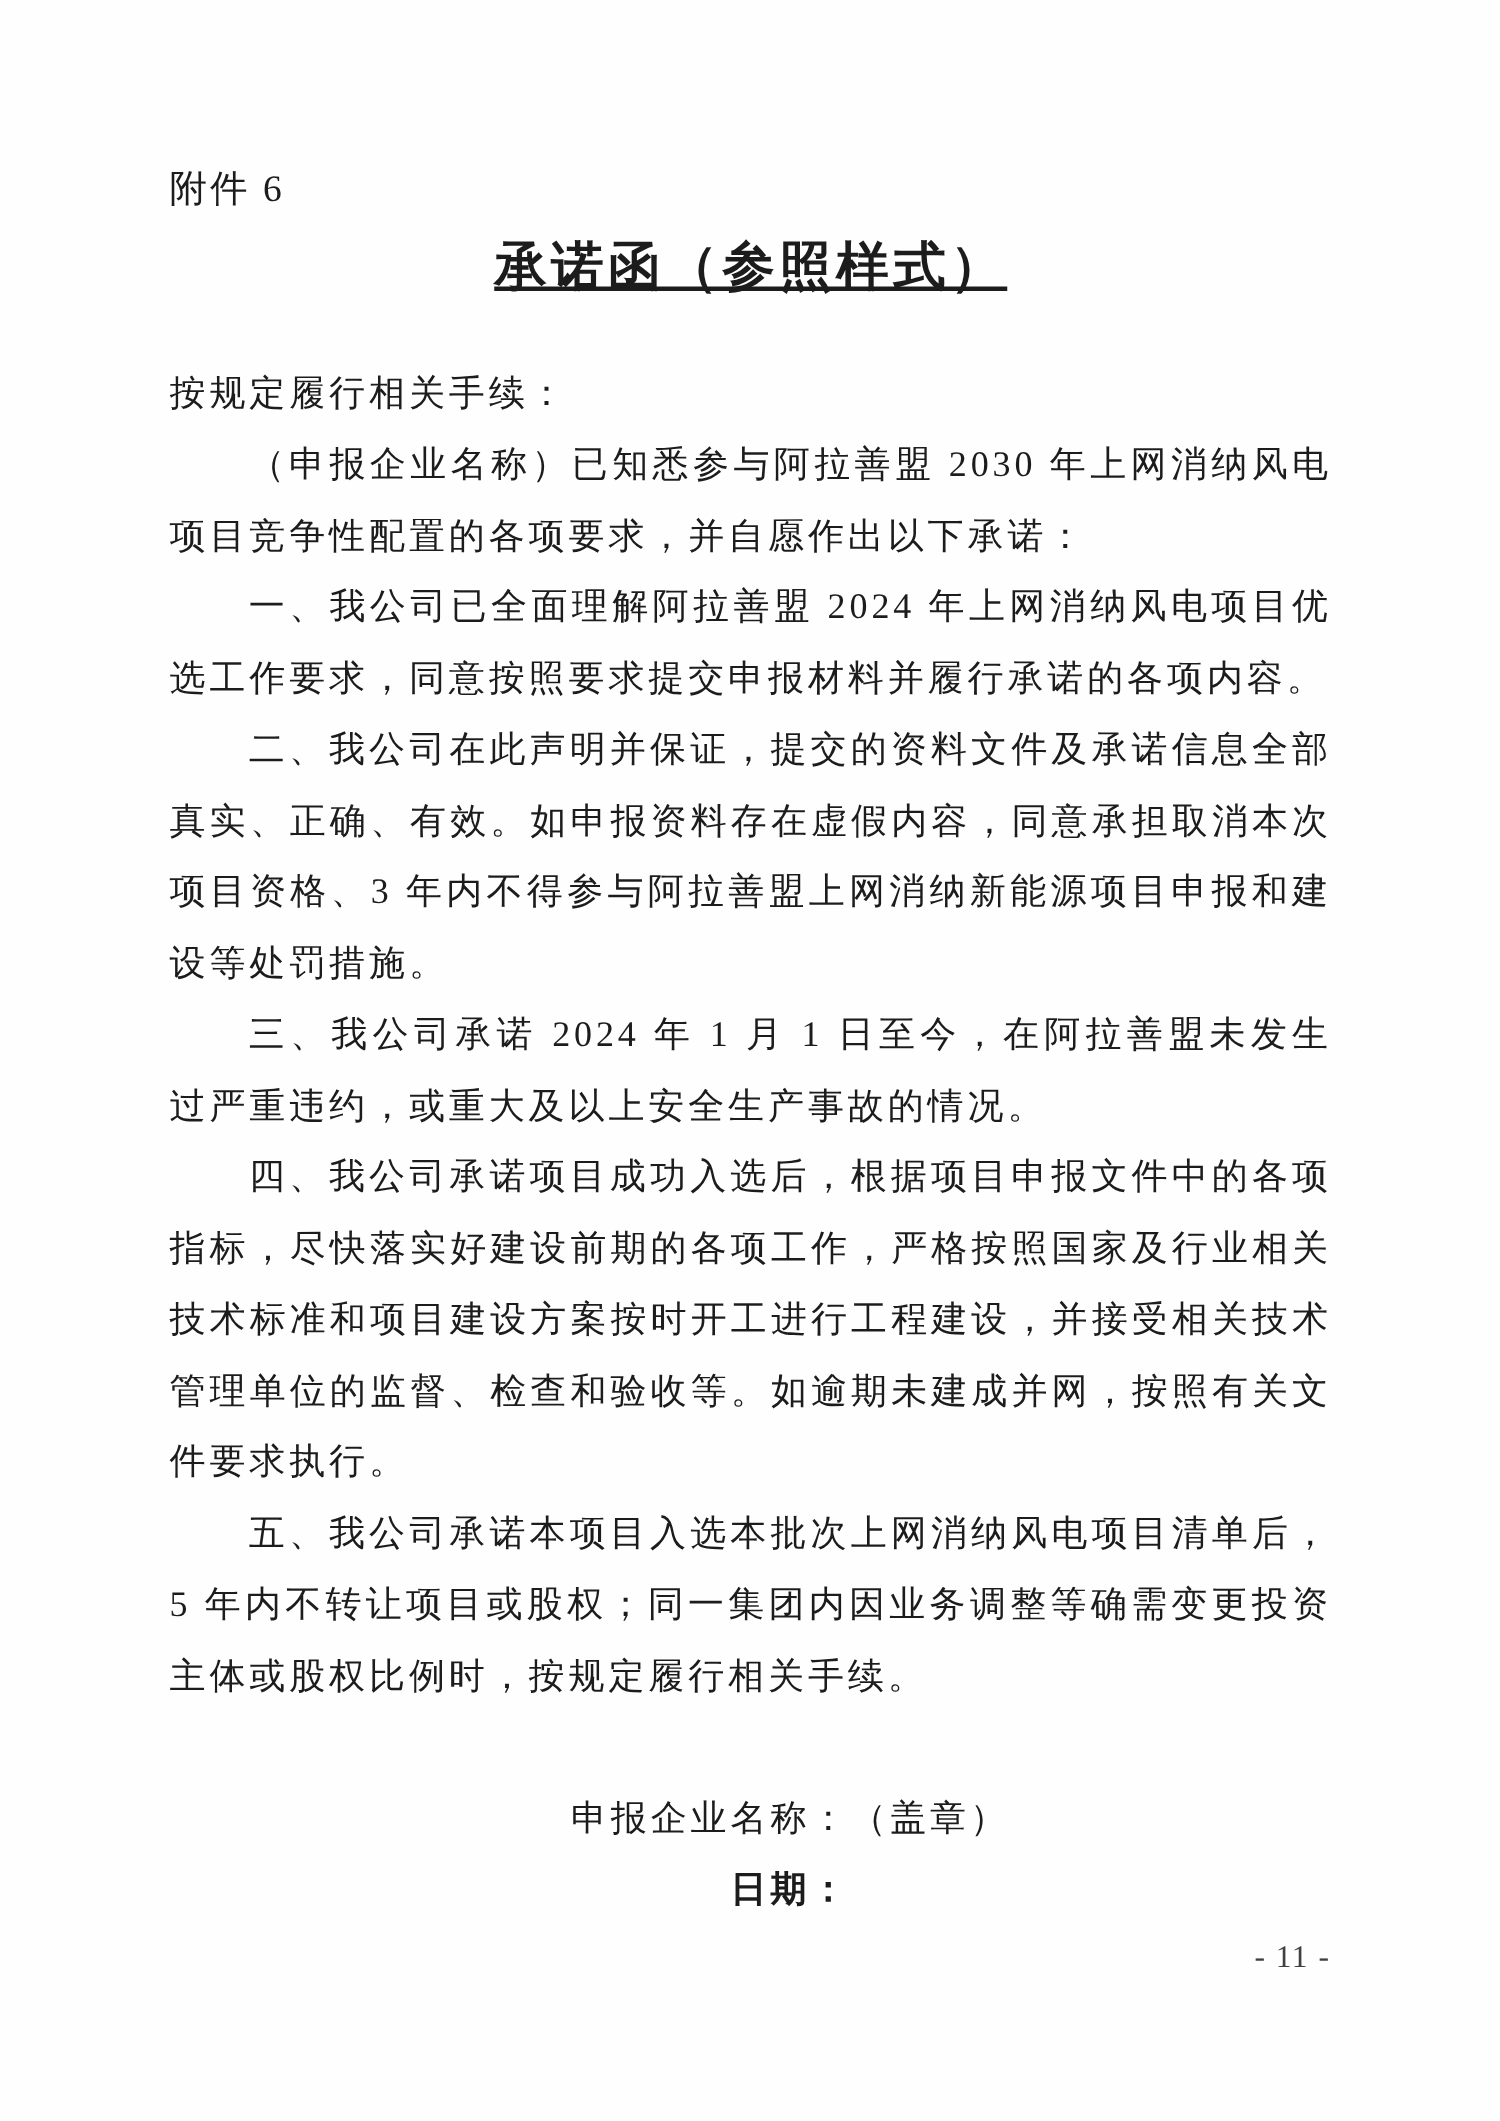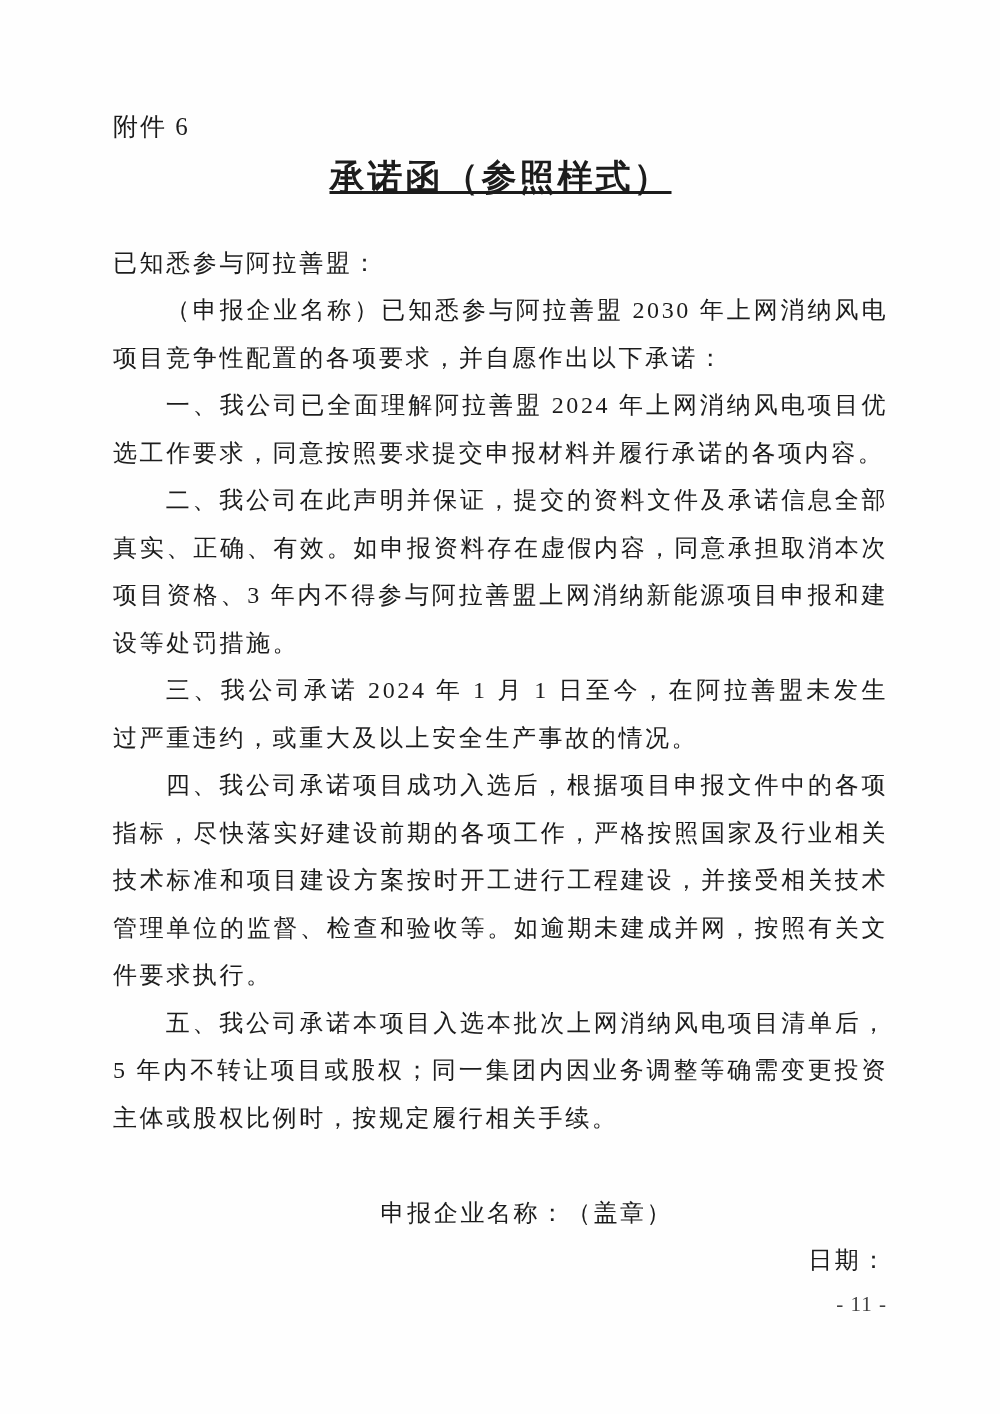--- a/index.html
+++ b/index.html
@@ -54,42 +54,43 @@
   .para {
     text-indent: 2.2em;
   }
   .sig-company {
     margin-top: 47.5px !important;
     text-indent: 2.2em;
     text-align: center;
   }
   .sig-date {
     text-indent: 2.2em;
-    text-align: right;
+    text-align: center;
+    font-weight: bold;
   }
   .page-number {
     position: absolute;
     top: 1292px;
     right: 113px;
     font-size: 21px;
     letter-spacing: 1px;
     color: #404040;
   }
 </style>
 </head>
 <body>
 
 <div class="page">
   <div class="content">
     <div class="attachment-label">附件 6</div>
 
     <h1 class="doc-title">承诺函（参照样式）</h1>
 
     <div class="body-text">
-      <p class="salutation">已知悉参与阿拉善盟：</p>
+      <p class="salutation">按规定履行相关手续：</p>
 
       <div id="paragraphs">
           <p class="para">（申报企业名称）已知悉参与阿拉善盟 2030 年上网消纳风电项目竞争性配置的各项要求，并自愿作出以下承诺：</p>
           <p class="para">一、我公司已全面理解阿拉善盟 2024 年上网消纳风电项目优选工作要求，同意按照要求提交申报材料并履行承诺的各项内容。</p>
           <p class="para">二、我公司在此声明并保证，提交的资料文件及承诺信息全部真实、正确、有效。如申报资料存在虚假内容，同意承担取消本次项目资格、3 年内不得参与阿拉善盟上网消纳新能源项目申报和建设等处罚措施。</p>
           <p class="para">三、我公司承诺 2024 年 1 月 1 日至今，在阿拉善盟未发生过严重违约，或重大及以上安全生产事故的情况。</p>
           <p class="para">四、我公司承诺项目成功入选后，根据项目申报文件中的各项指标，尽快落实好建设前期的各项工作，严格按照国家及行业相关技术标准和项目建设方案按时开工进行工程建设，并接受相关技术管理单位的监督、检查和验收等。如逾期未建成并网，按照有关文件要求执行。</p>
           <p class="para">五、我公司承诺本项目入选本批次上网消纳风电项目清单后，5 年内不转让项目或股权；同一集团内因业务调整等确需变更投资主体或股权比例时，按规定履行相关手续。</p>
         </div>
 

